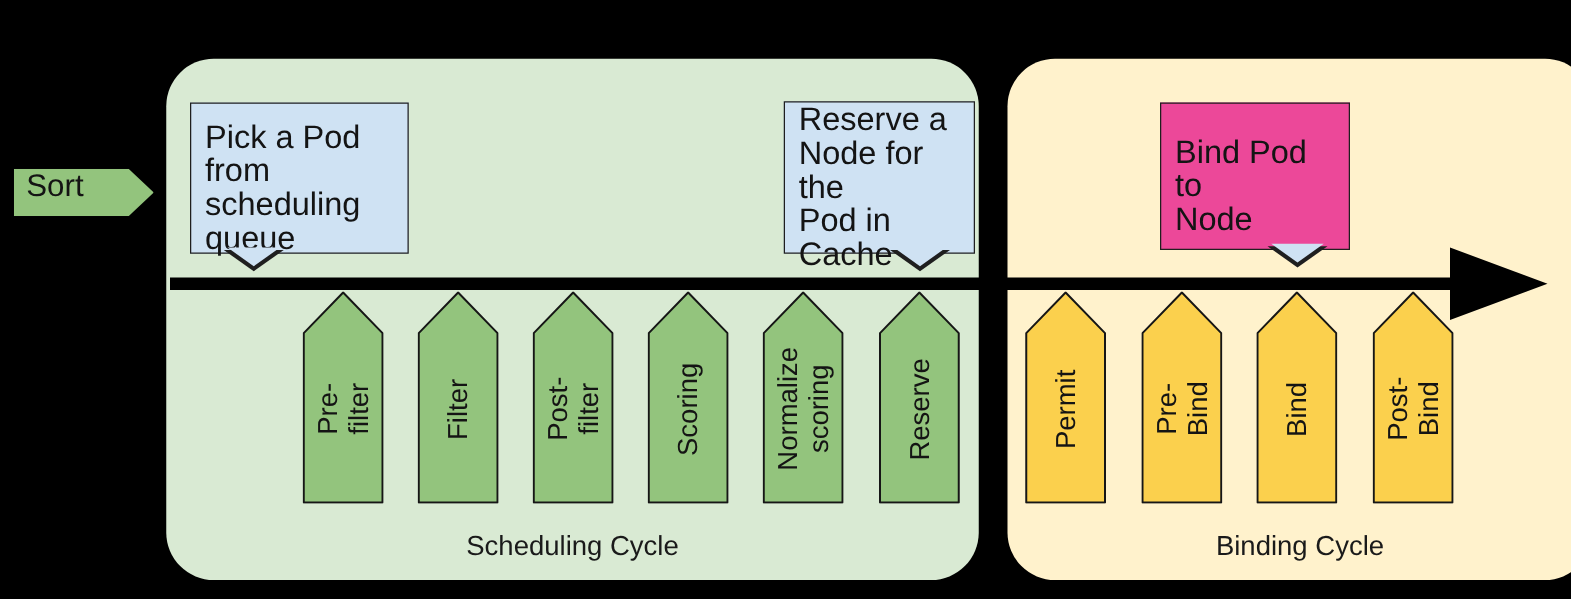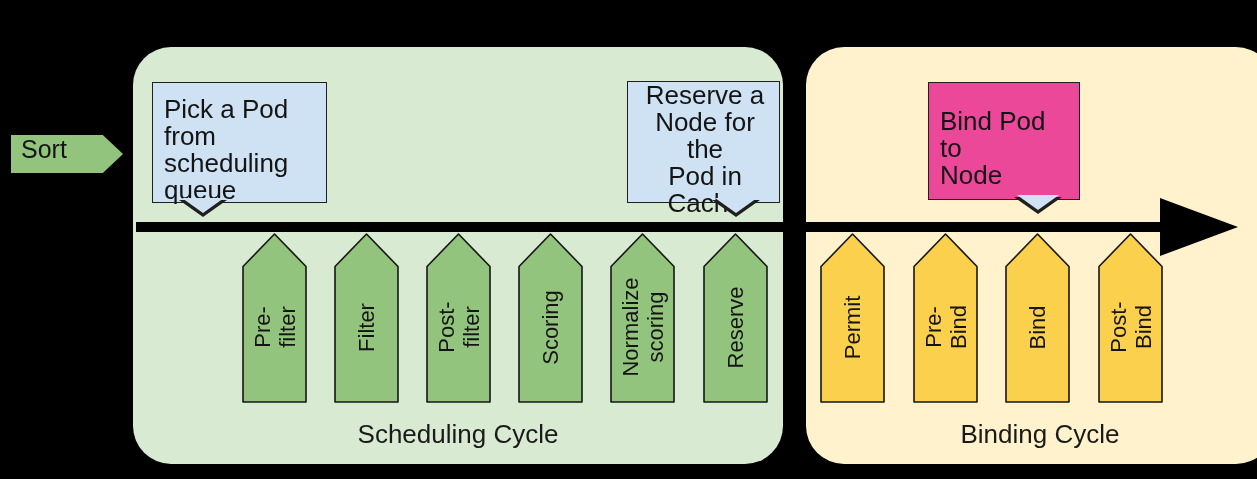--- a/index.html
+++ b/index.html
@@ -18,21 +18,21 @@
     position:absolute;
     top:47px; height:417px;
     border-radius:38px;
   }
   .cycle.green { left:133px; width:650px; }
   .cycle.yellow{ left:806px; width:447px;padding-left:21px; }
   .cycle-title {
     position:absolute;
     left:0; right:0; bottom:14px;
     text-align:center;
-    font-size:26px;
+    font-size:22px;
     color:#1a1a1a;
   }
   
   .sort-arrow {
     position:absolute;
     left:11px; top:135px;
     width:112px; height:38px;
     clip-path: polygon(0 0, 82% 0, 100% 50%, 82% 100%, 0 100%);
     display:flex; 
   }
@@ -219,21 +219,21 @@
         <span class="lbl">Post-Bind</span>
       </div>
   </div>
 
   <div class="callout" id="callout-pick" style="background: rgb(207, 226, 243);">
     <span>Pick a Pod from
 scheduling
 queue</span>
     <div class="tail"></div>
   </div>
-  <div class="callout" id="callout-reserve" style="background: rgb(207, 226, 243); text-align: center;">
+  <div class="callout" id="callout-reserve" style="background: rgb(207, 226, 243);">
     <span>Reserve a
 Node for the
 Pod in Cache</span>
     <div class="tail"></div>
   </div>
   <div class="callout" id="callout-bind" style="background: #ec4899;">
     <span>Bind Pod to
 Node</span>
     <div class="tail"></div>
   </div>

